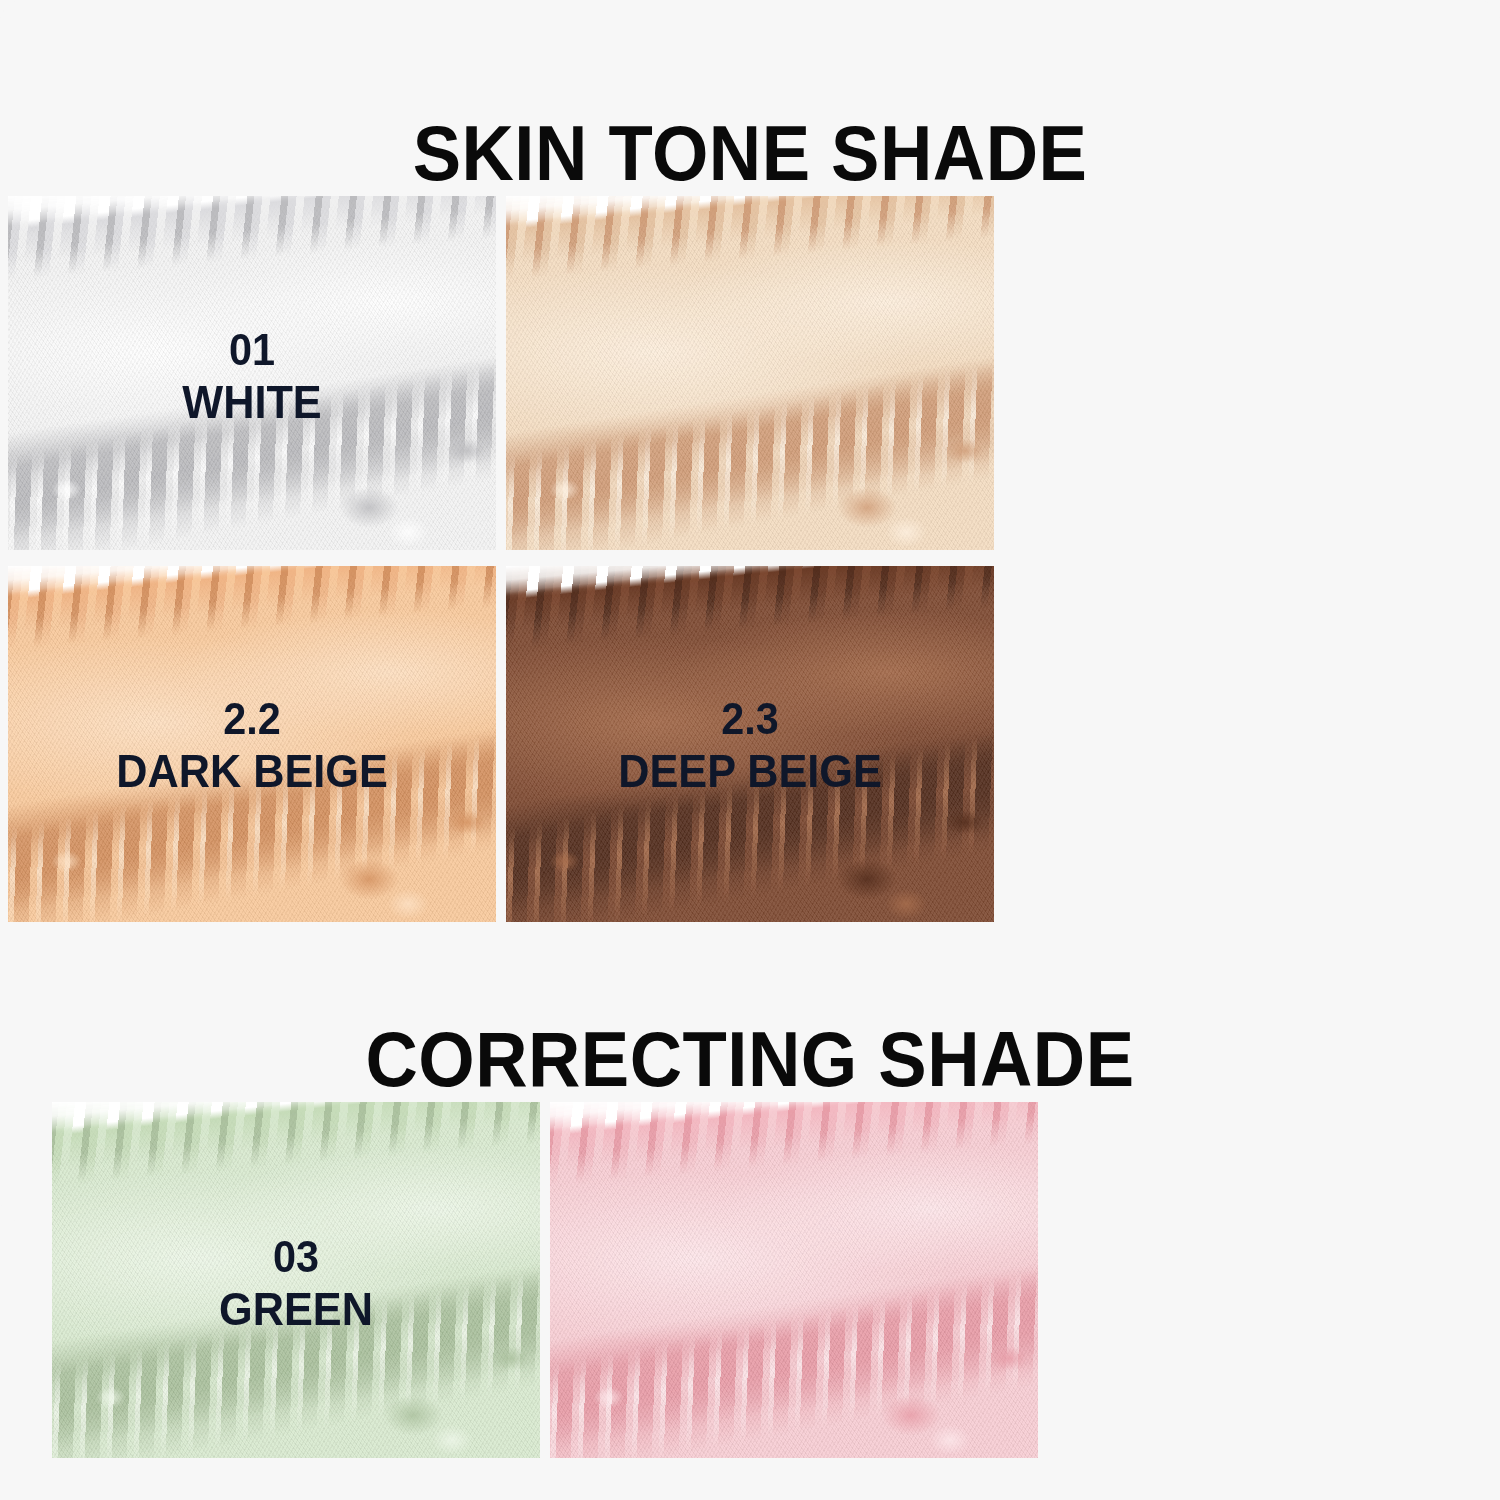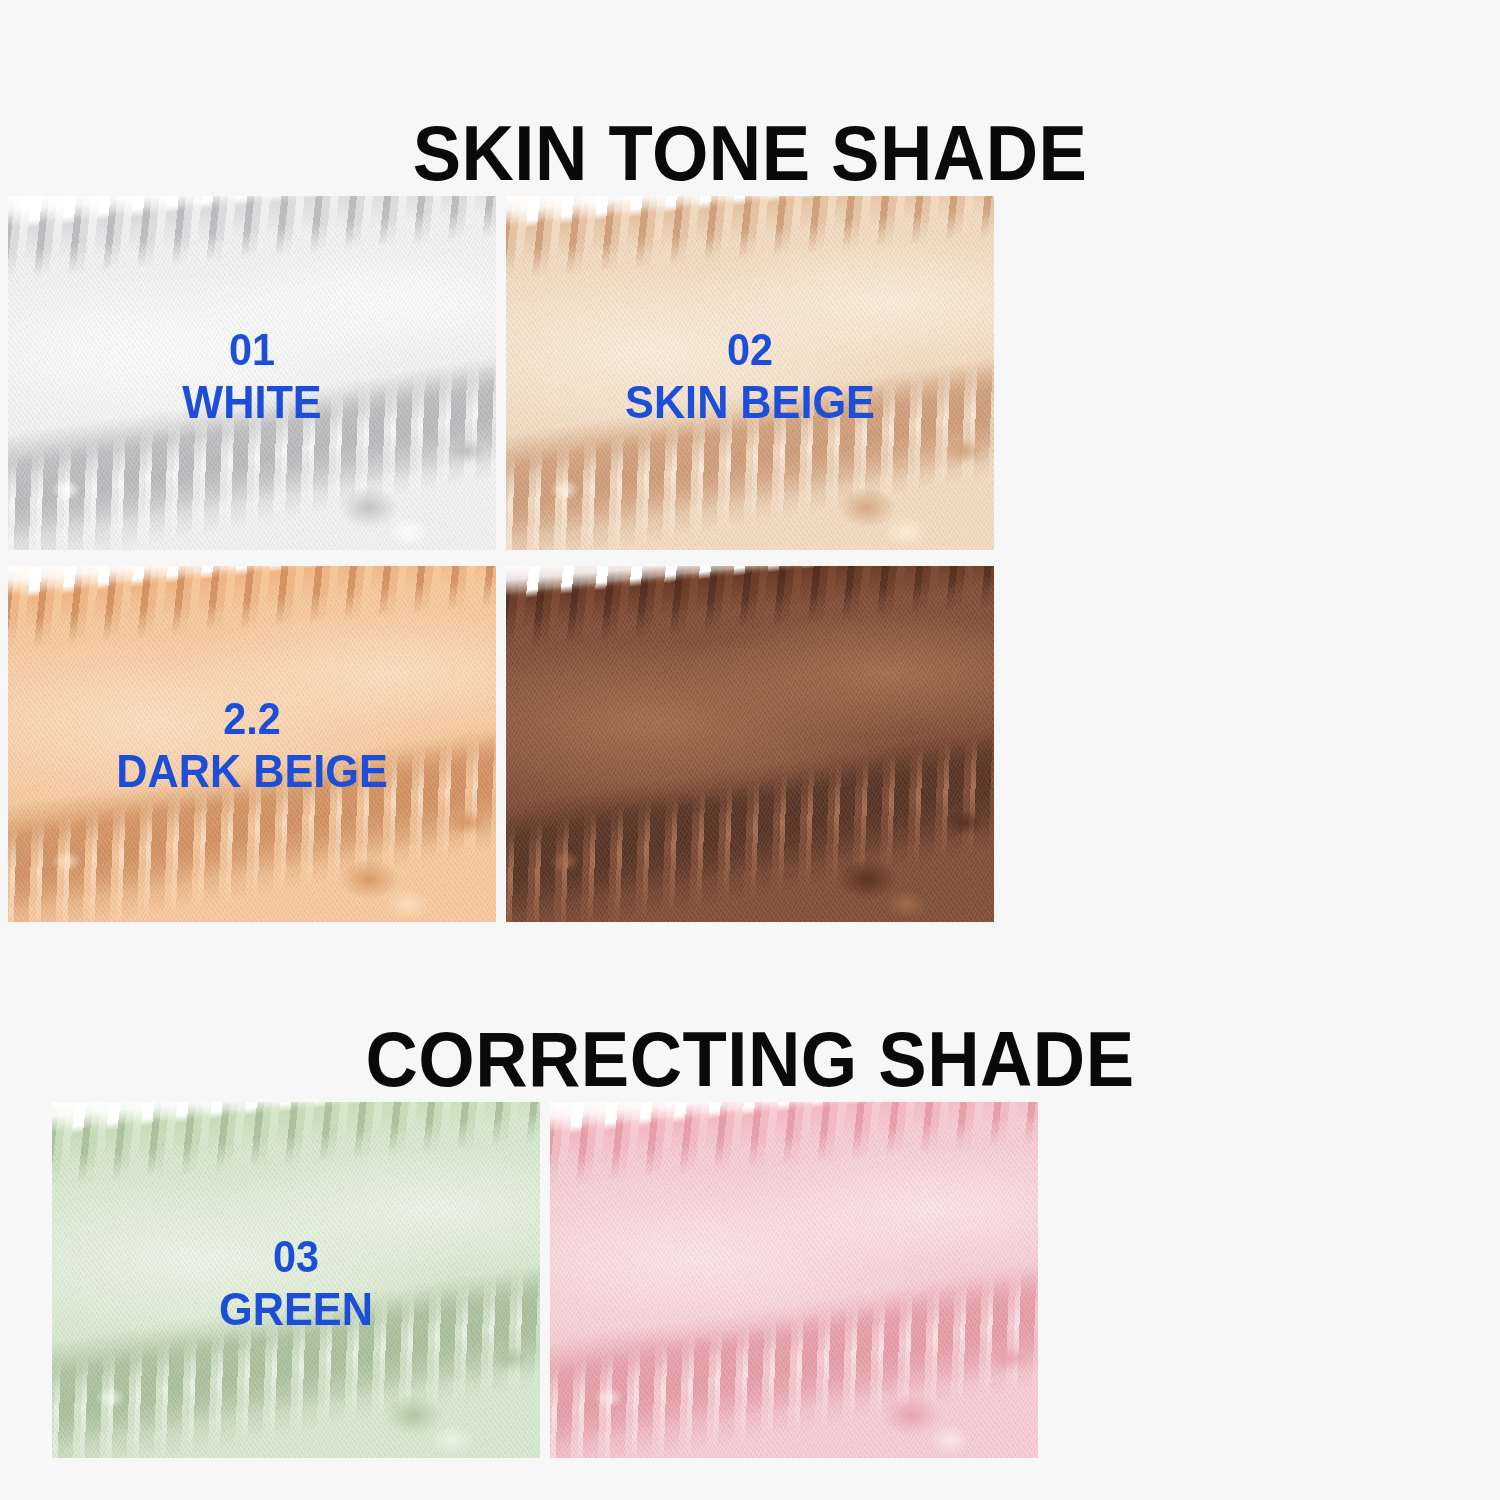--- a/index.html
+++ b/index.html
@@ -185,21 +185,21 @@
 
   
   .swatch-label {
     position: absolute;
     left: 0;
     right: 0;
     top: 50%;
     transform: translateY(-52%);
     text-align: center;
     z-index: 5;
-    color: #1d4ed8;
+    color: #0f172a;
     font-family: "Liberation Sans Narrow", "Liberation Sans", sans-serif;
     font-weight: 700;
     line-height: 1.02;
   }
   .swatch-code {
     display: block;
     font-size: 44px;
     letter-spacing: 0px;
     transform: scaleX(0.94);
   }
@@ -238,24 +238,20 @@
       </div>
     </div>
 
     <div class="swatch" style="--base:#f3dcc1; --light:#fdf0e0; --dark:#cf9b76; --edge:#e5c3a2;">
       <div class="tex-base"></div>
       <div class="tex-streak"></div>
       <div class="tex-crumb-top"></div>
       <div class="tex-crumb-mid"></div>
       <div class="tex-grain"></div>
       <div class="tex-shimmer"></div>
-      <div class="swatch-label">
-        <span class="swatch-code">02</span>
-        <span class="swatch-name">SKIN BEIGE</span>
-      </div>
     </div>
 
   </div>
 
   <div class="swatch-row" id="row-2">
 
 
     <div class="swatch" style="--base:#f8c99c; --light:#fde2c6; --dark:#d28f5e; --edge:#f0b586;">
       <div class="tex-base"></div>
       <div class="tex-streak"></div>
@@ -269,20 +265,24 @@
       </div>
     </div>
 
     <div class="swatch" style="--base:#7e4a32; --light:#a96f4e; --dark:#522d1d; --edge:#6b3c27;">
       <div class="tex-base"></div>
       <div class="tex-streak"></div>
       <div class="tex-crumb-top"></div>
       <div class="tex-crumb-mid"></div>
       <div class="tex-grain"></div>
       <div class="tex-shimmer"></div>
+      <div class="swatch-label">
+        <span class="swatch-code">2.3</span>
+        <span class="swatch-name">DEEP BEIGE</span>
+      </div>
     </div>
 
   </div>
 
   <h1 class="section-heading" id="heading-correcting">CORRECTING SHADE</h1>
 
   <div class="swatch-row" id="row-3">
 
     <div class="swatch" style="--base:#d8e9cf; --light:#eff7ea; --dark:#a9bf9c; --edge:#c6dcb9;">
       <div class="tex-base"></div>

